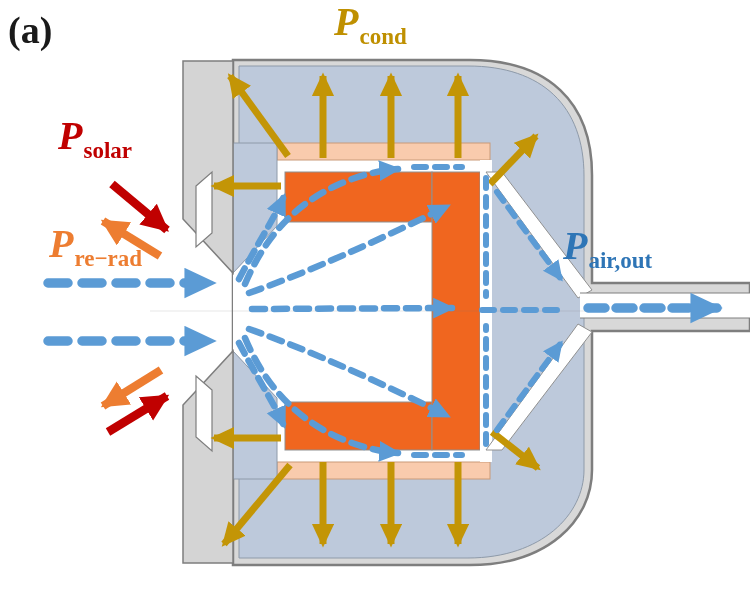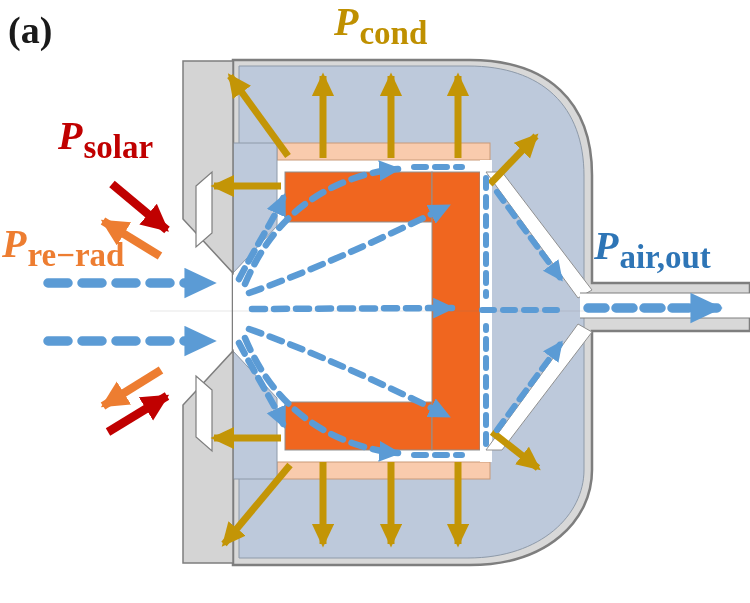--- a/index.html
+++ b/index.html
@@ -1,26 +1,26 @@
 <!DOCTYPE html>
 <html><head>
 <meta charset="utf-8">
 <style>
   html,body{margin:0;padding:0;background:#ffffff;}
   #stage{position:relative;width:750px;height:603px;background:#ffffff;overflow:hidden;
          font-family:"Liberation Serif", serif;}
   #diagram-svg{position:absolute;left:0;top:0;}
   .plabel{position:absolute;white-space:nowrap;line-height:1;}
   .plabel .main{font-style:italic;font-weight:bold;font-size:40px;}
-  .plabel .sub{font-weight:bold;font-size:33px;position:relative;top:9px;margin-left:1px;}
+  .plabel .sub{font-weight:bold;font-size:23px;position:relative;top:9px;margin-left:1px;}
   #panel-label{position:absolute;left:8px;top:8px;font-weight:bold;font-size:38px;color:#1a1a1a;}
   #label-cond{left:334px;top:2px;}
   #label-solar{left:58px;top:116px;}
   #label-rerad{left:2px;top:224px;}
-  #label-airout{left:594px;top:226px;}
+  #label-airout{left:563px;top:226px;}
 </style>
 </head>
 <body>
 
 <div id="stage">
 
   <svg id="diagram-svg" width="750" height="603" viewBox="0 0 750 603">
     <defs>
       <marker id="mB" markerWidth="4.2" markerHeight="3.6" refX="2.9" refY="1.6" orient="auto" markerUnits="strokeWidth">
         <path d="M0,0 L3.4,1.6 L0,3.2 Z" fill="#5B9BD5"></path>
@@ -127,21 +127,21 @@
   <div id="panel-label">(a)</div>
 
   <div class="plabel" id="label-cond" style="color: rgb(191, 144, 0);">
     <span class="main">P</span><span class="sub">cond</span>
   </div>
 
   <div class="plabel" id="label-solar" style="color: rgb(192, 0, 0);">
     <span class="main">P</span><span class="sub">solar</span>
   </div>
 
-  <div class="plabel" id="label-rerad" style="color: rgb(237, 125, 49);">
+  <div class="plabel" id="label-rerad" style="color: rgb(237, 125, 49); margin-left: 47px;">
     <span class="main">P</span><span class="sub">re−rad</span>
   </div>
 
   <div class="plabel" id="label-airout" style="color: rgb(46, 117, 182);">
     <span class="main">P</span><span class="sub">air,out</span>
   </div>
 
 </div>
 
 </body></html>

